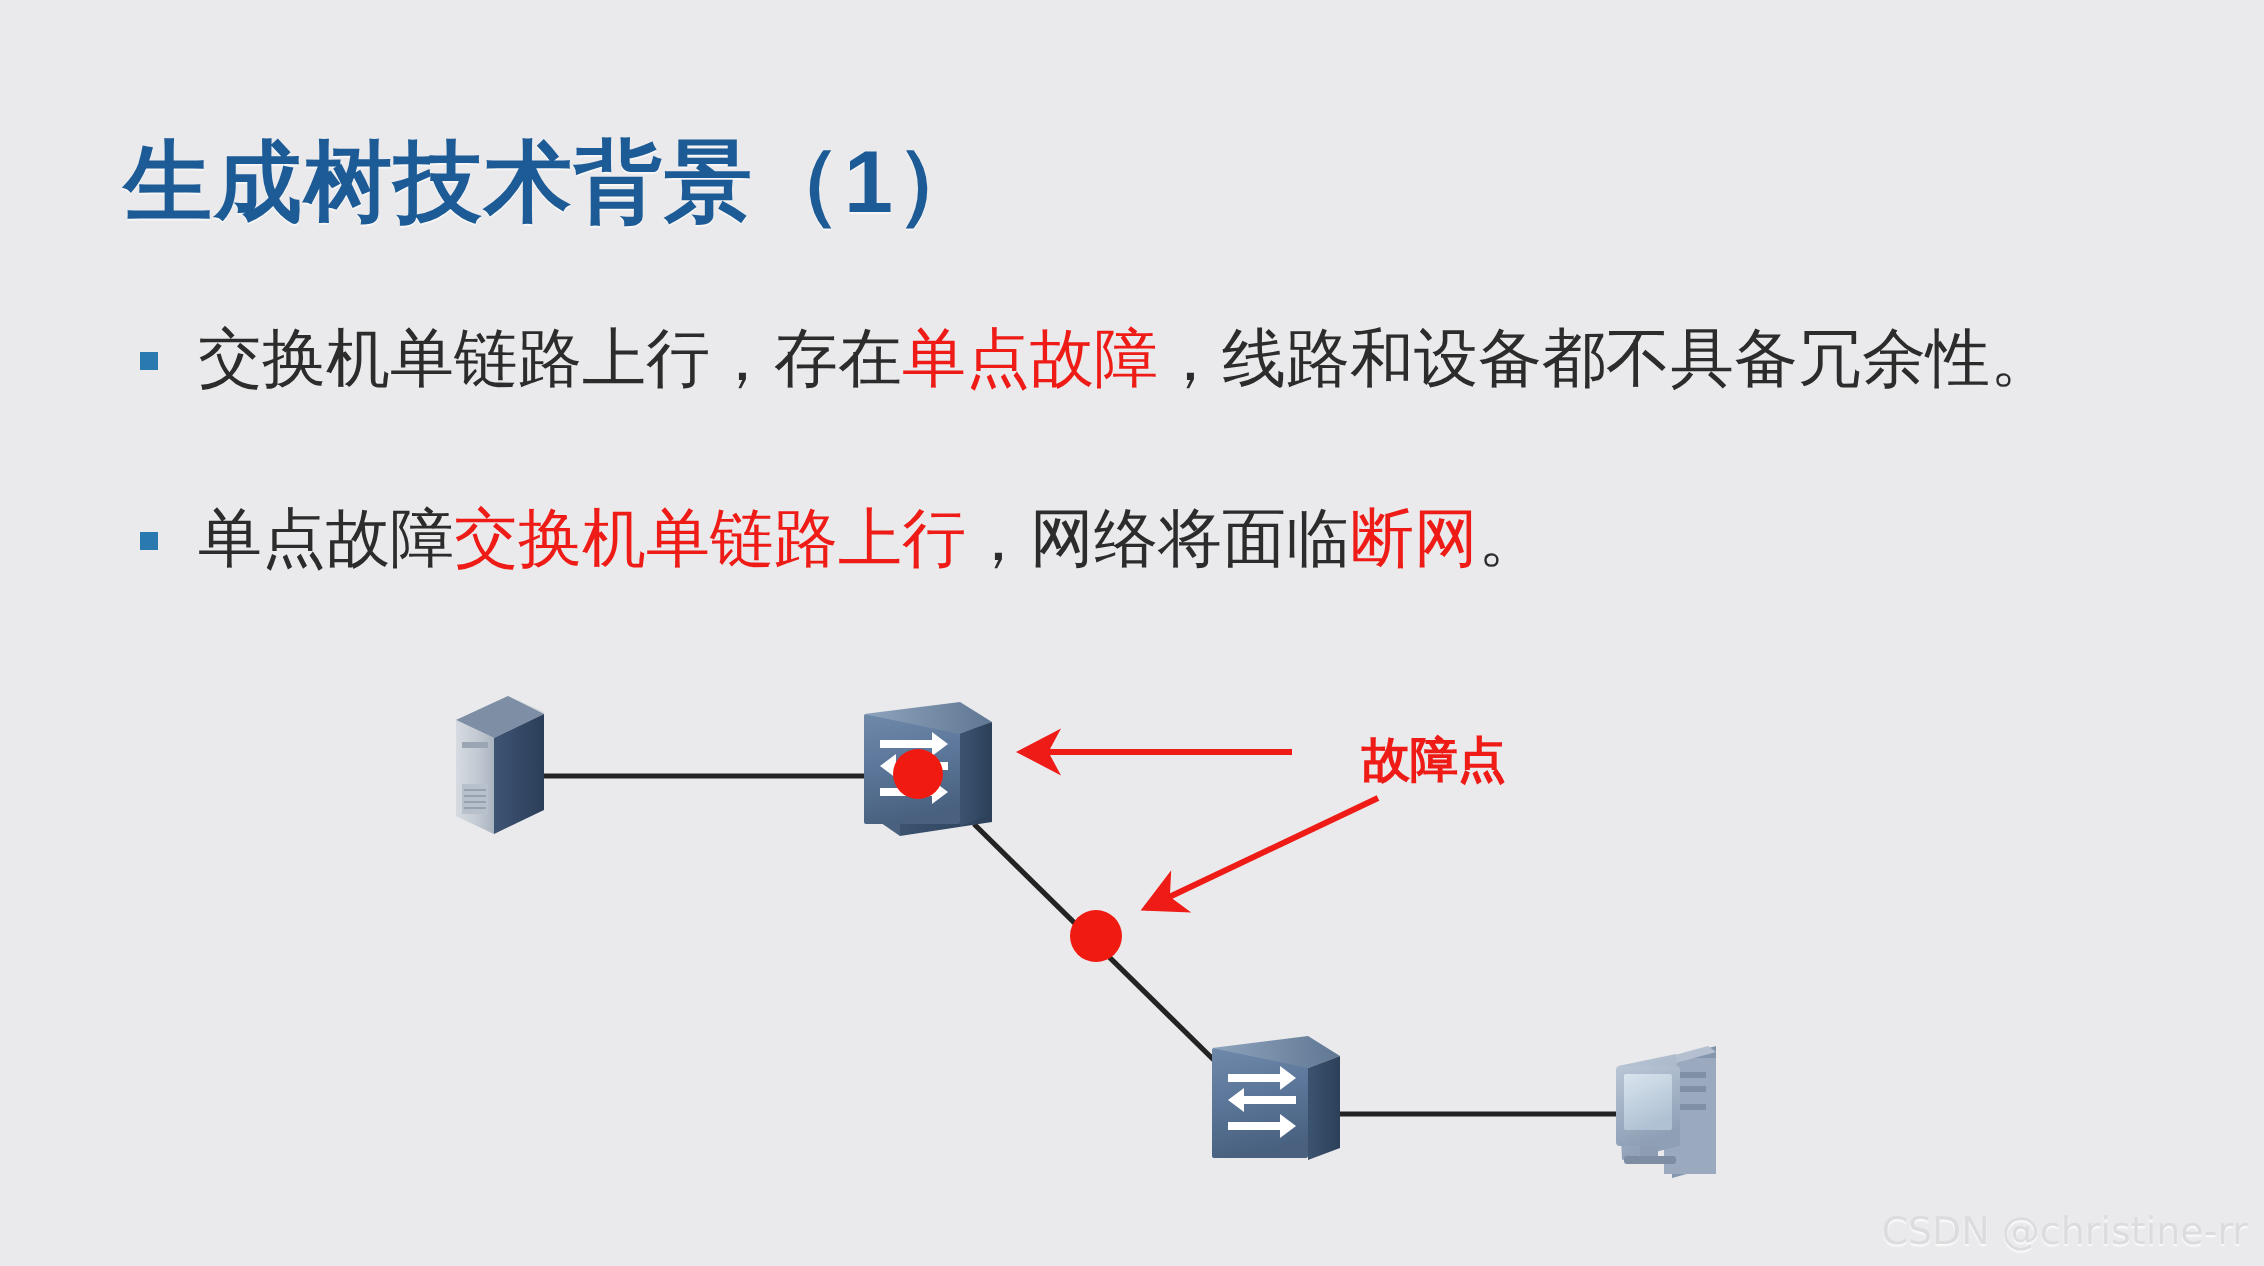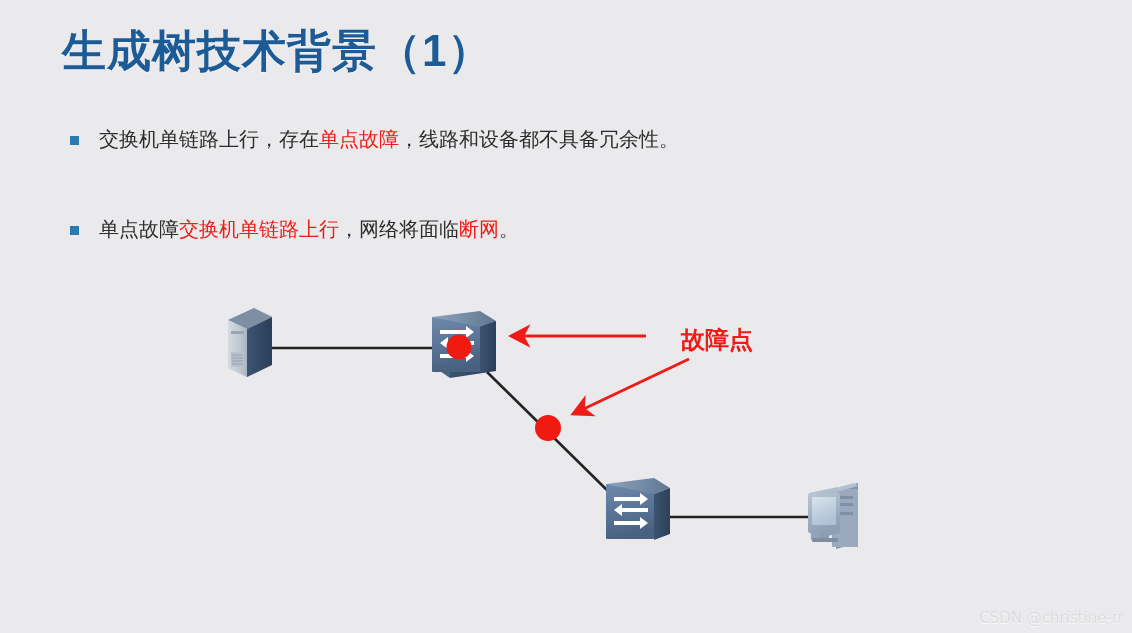--- a/index.html
+++ b/index.html
@@ -11,20 +11,21 @@
     height: 633px;
     background: #eaeaec;
     font-family: "Liberation Sans", "DejaVu Sans", sans-serif;
     overflow: hidden;
     position: relative;
   }
   .slide {
     position: absolute;
     inset: 0;
     background: #eaeaec;
+    margin-top: 40px;
   }
 
   
   .slide-title {
     position: absolute;
     left: 62px;
     top: 22px;
     font-size: 44px;
     font-weight: bold;
     color: #1c5b96;
@@ -45,21 +46,21 @@
 
   .bullet-marker {
     width: 9px;
     height: 9px;
     background: #2a7ab0;
     margin-top: 14px;
     margin-right: 20px;
     flex: none;
   }
   .bullet-text {
-    font-size: 20px;
+    font-size: 32px;
     line-height: 34px;
     color: #2c2c2c;
     font-family: "DejaVu Sans", "Liberation Sans", sans-serif;
   }
   .hl-red { color: #ee1b16; }
 
   
   .diagram {
     position: absolute;
     left: 0;
@@ -79,21 +80,21 @@
     color: #ee1b16;
     white-space: nowrap;
     font-family: "DejaVu Sans", "Liberation Sans", sans-serif;
   }
 
   
   .watermark {
     position: absolute;
     right: 8px;
     bottom: 6px;
-    font-size: 15px;
+    font-size: 19px;
     color: #dcdcdf;
     text-shadow: 0 1px 1px rgba(255,255,255,0.9);
     white-space: nowrap;
     font-family: "DejaVu Sans", "Liberation Sans", sans-serif;
   }
 </style>
 </head>
 <body>
 
 <div class="slide">

